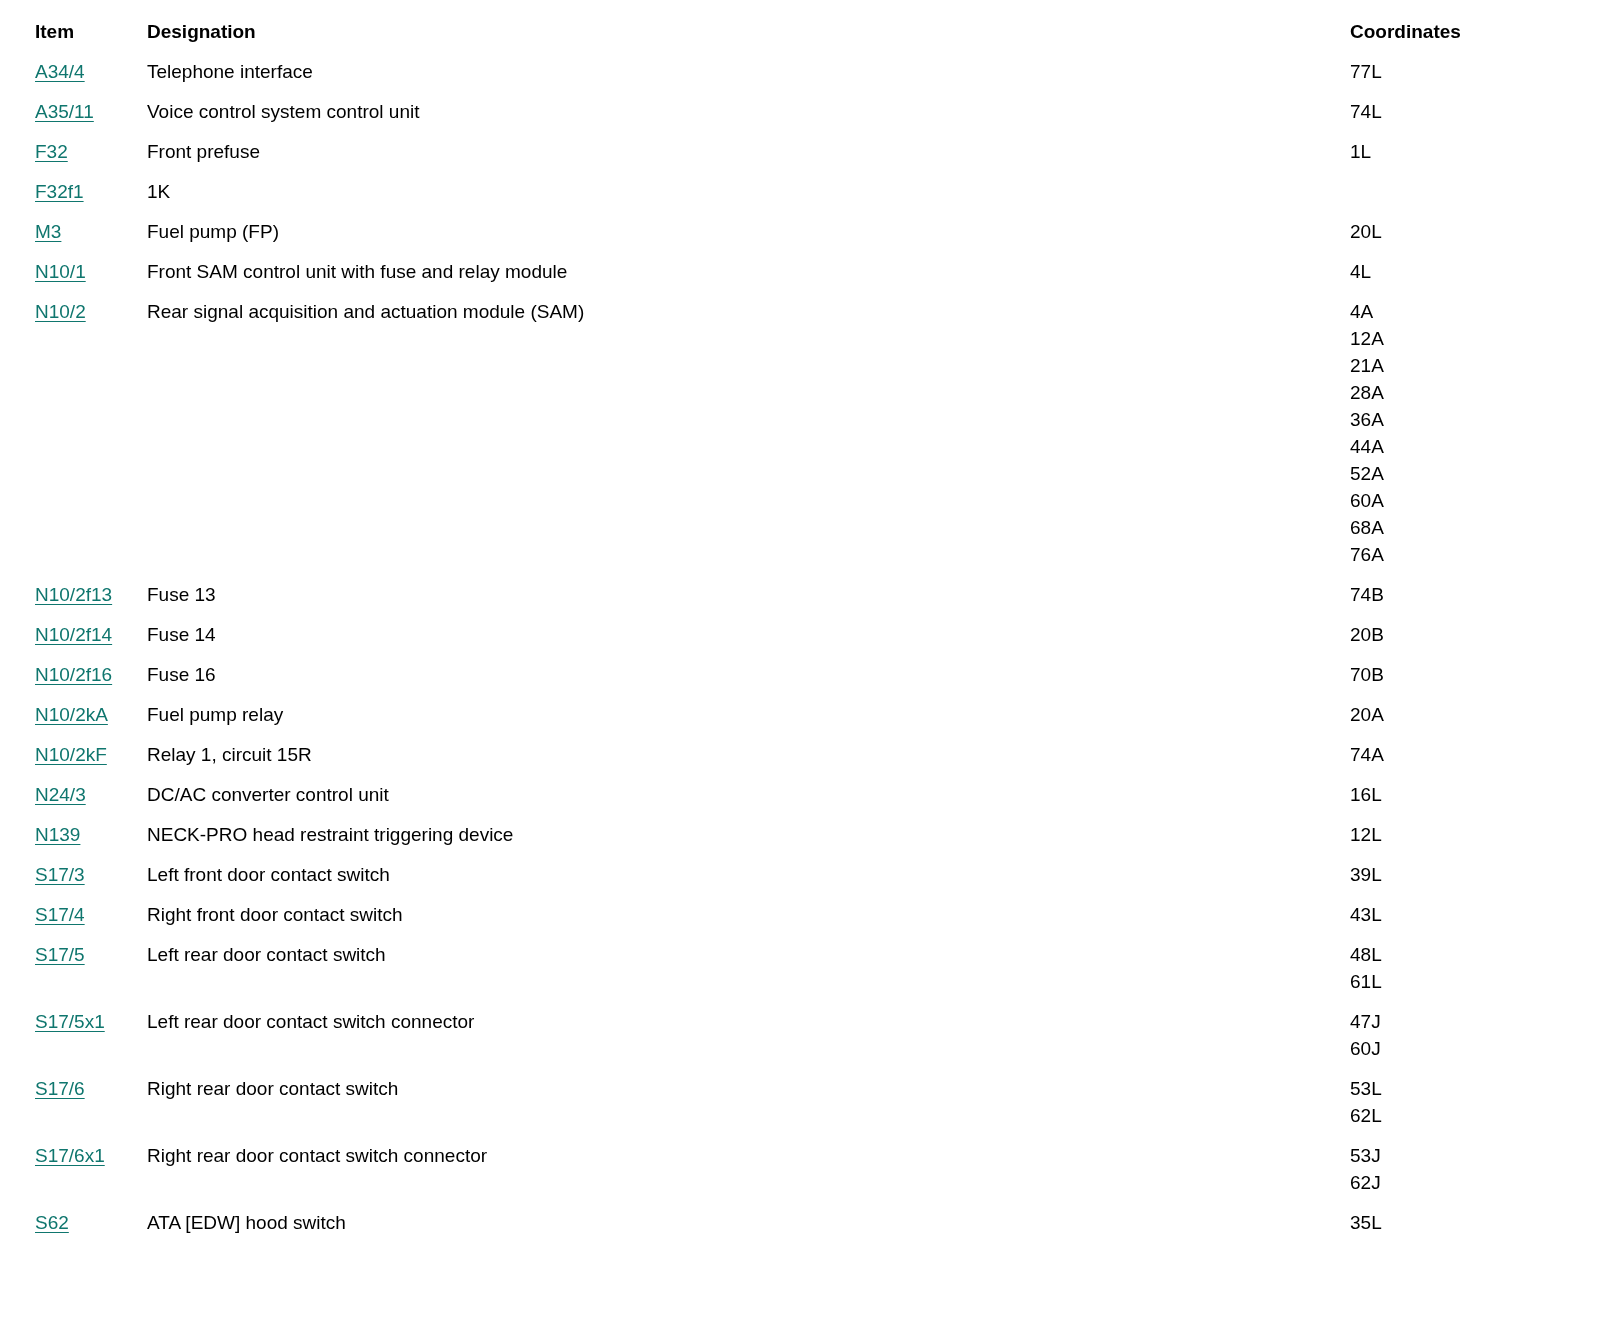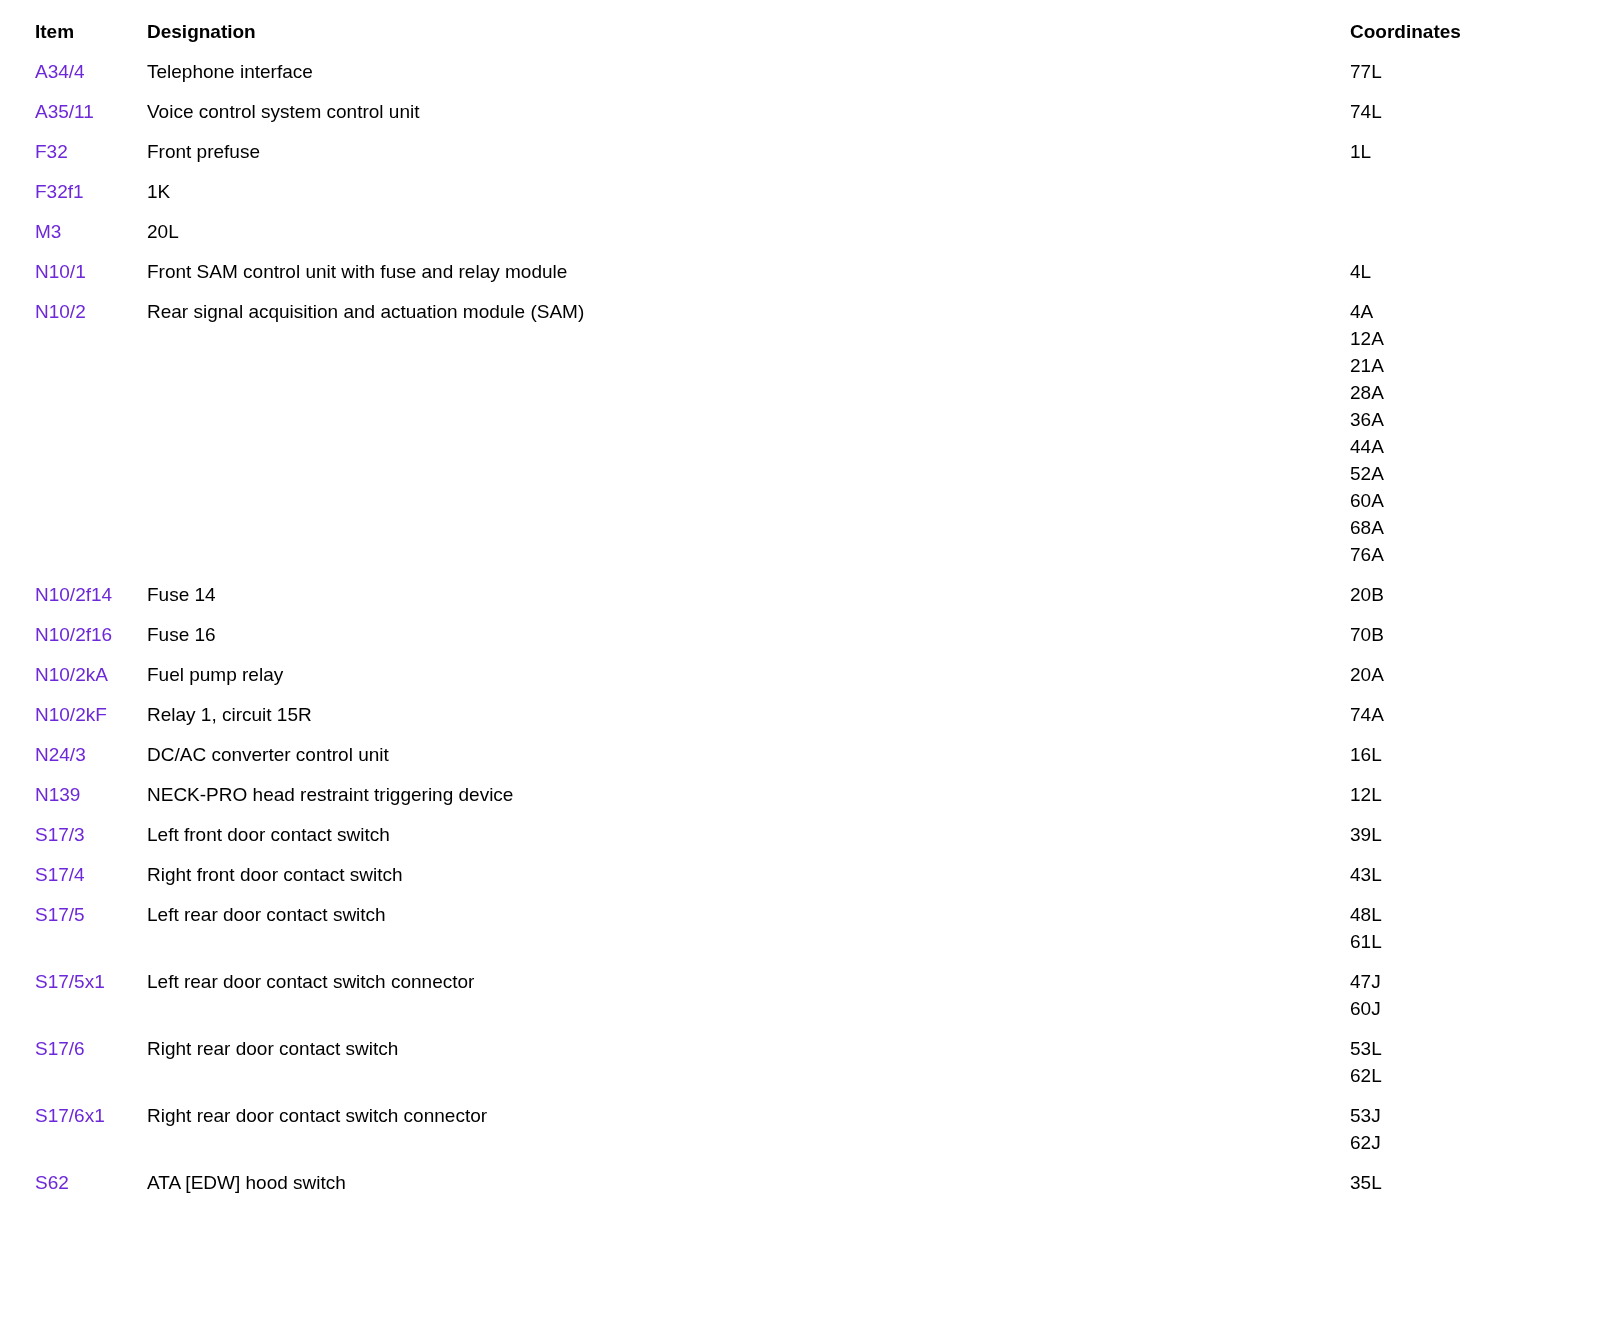--- a/index.html
+++ b/index.html
@@ -36,21 +36,22 @@
     flex: 1 1 auto;
     padding-right: 20px;
   }
   .col-coords {
     flex: 0 0 210px;
     width: 210px;
     display: flex;
     flex-direction: column;
   }
   .item-code {
-    color: #6d28d9;
+    color: #0f766e;
+    text-decoration: underline;
     text-underline-offset: 3px;
     cursor: pointer;
   }
   .coord-line {
     display: block;
   }
 </style>
 </head>
 <body>
 
@@ -83,20 +84,21 @@
         </span>
       </div>
       <div class="row">
         <span class="col-item"><span class="item-code">F32f1</span></span>
         <span class="col-coords">
           <span class="coord-line">1K</span>
         </span>
       </div>
       <div class="row">
         <span class="col-item"><span class="item-code">M3</span></span>
+        <span class="col-desig">Fuel pump (FP)</span>
         <span class="col-coords">
           <span class="coord-line">20L</span>
         </span>
       </div>
       <div class="row">
         <span class="col-item"><span class="item-code">N10/1</span></span>
         <span class="col-desig">Front SAM control unit with fuse and relay module</span>
         <span class="col-coords">
           <span class="coord-line">4L</span>
         </span>
@@ -111,20 +113,27 @@
           <span class="coord-line">28A</span>
           <span class="coord-line">36A</span>
           <span class="coord-line">44A</span>
           <span class="coord-line">52A</span>
           <span class="coord-line">60A</span>
           <span class="coord-line">68A</span>
           <span class="coord-line">76A</span>
         </span>
       </div>
       <div class="row">
+        <span class="col-item"><span class="item-code">N10/2f13</span></span>
+        <span class="col-desig">Fuse 13</span>
+        <span class="col-coords">
+          <span class="coord-line">74B</span>
+        </span>
+      </div>
+      <div class="row">
         <span class="col-item"><span class="item-code">N10/2f14</span></span>
         <span class="col-desig">Fuse 14</span>
         <span class="col-coords">
           <span class="coord-line">20B</span>
         </span>
       </div>
       <div class="row">
         <span class="col-item"><span class="item-code">N10/2f16</span></span>
         <span class="col-desig">Fuse 16</span>
         <span class="col-coords">

